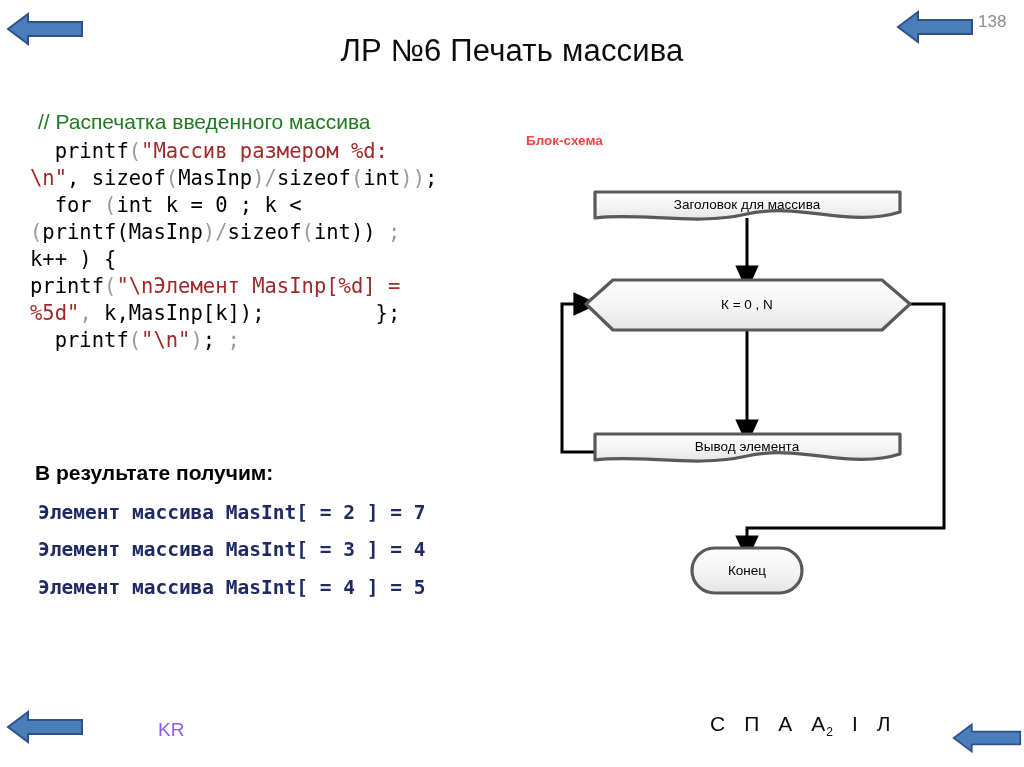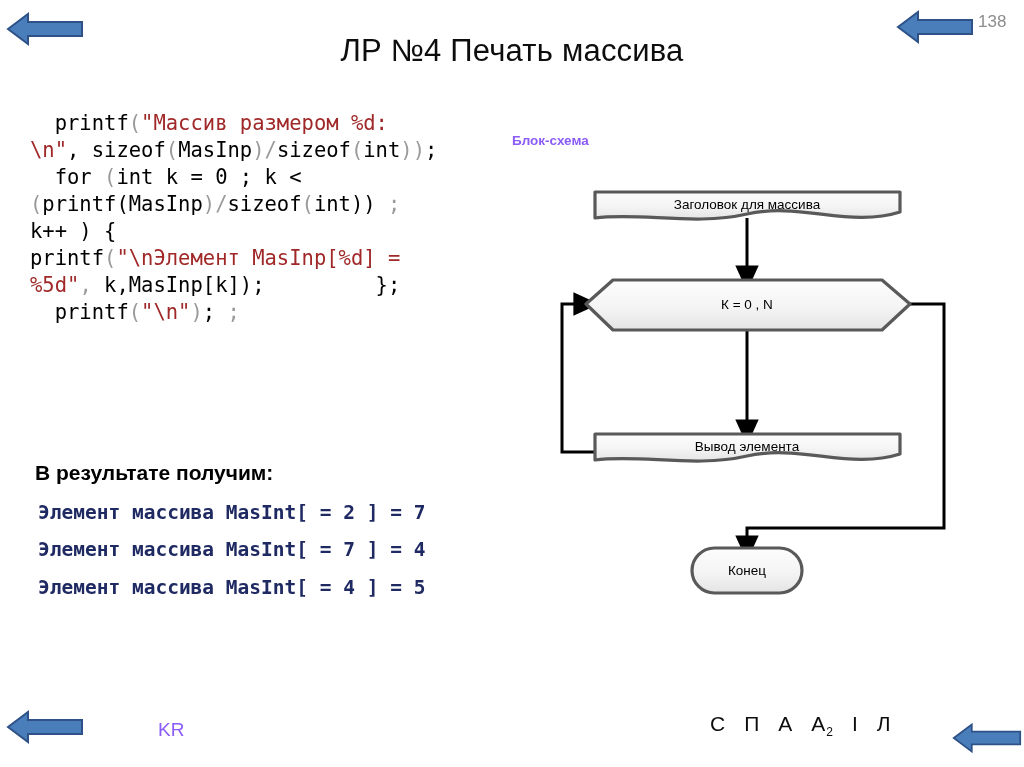--- a/index.html
+++ b/index.html
@@ -101,24 +101,24 @@
     font-weight: bold;
     color: #1f2a63;
     line-height: 1.92;
     white-space: pre;
   }
 
   
   #flowchart-label {
     position: absolute;
     top: 133px;
-    left: 512px;
+    left: 526px;
     font-size: 13.5px;
     font-weight: bold;
-    color: #8b5cf6;
+    color: #ef4444;
     font-family: "Liberation Sans", sans-serif;
   }
   #flowchart-svg {
     position: absolute;
     top: 150px;
     left: 520px;
     width: 504px;
     height: 470px;
   }
   .fc-text {
@@ -169,33 +169,34 @@
   <svg viewBox="0 0 78 38">
     <polygon points="2,19 22,4 22,12 76,12 76,26 22,26 22,34" fill="#4a7ebb" stroke="#2e5288" stroke-width="2"></polygon>
   </svg>
 </div>
 <div class="nav-arrow" id="nav-arrow-bottom-right">
   <svg viewBox="0 0 78 38">
     <polygon points="2,19 22,4 22,12 76,12 76,26 22,26 22,34" fill="#4a7ebb" stroke="#2e5288" stroke-width="2"></polygon>
   </svg>
 </div>
 
-<div id="slide-title">ЛР №4 Печать массива</div>
+<div id="slide-title">ЛР №6 Печать массива</div>
 
 <div id="code-block">
+  <div class="code-comment">// Распечатка введенного массива</div>
   <div class="code-lines" id="code-lines"><div class="ln"><span class="tok-pl">  printf</span><span class="tok-pun">(</span><span class="tok-str">"Массив размером %d:
 \n"</span><span class="tok-pl">, sizeof</span><span class="tok-pun">(</span><span class="tok-pl">MasInp</span><span class="tok-pun">)/</span><span class="tok-kw">sizeof</span><span class="tok-pun">(</span><span class="tok-kw">int</span><span class="tok-pun">))</span><span class="tok-pl">;</span></div><div class="ln"><span class="tok-pl">  </span><span class="tok-kw">for</span><span class="tok-pun"> (</span><span class="tok-kw">int</span><span class="tok-pl"> k = 0 ; k &lt; 
 </span><span class="tok-pun">(</span><span class="tok-pl">printf(MasInp</span><span class="tok-pun">)/</span><span class="tok-kw">sizeof</span><span class="tok-pun">(</span><span class="tok-kw">int</span><span class="tok-pl">))</span><span class="tok-pun"> ;</span><span class="tok-pl">
 k++ ) {</span></div><div class="ln"><span class="tok-pl">printf</span><span class="tok-pun">(</span><span class="tok-str">"\nЭлемент MasInp[%d] =
 %5d"</span><span class="tok-pun">,</span><span class="tok-pl"> k,MasInp[k]);         };</span></div><div class="ln"><span class="tok-pl">  printf</span><span class="tok-pun">(</span><span class="tok-str">"\n"</span><span class="tok-pun">)</span><span class="tok-pl">;</span><span class="tok-pun"> ;</span></div></div>
 </div>
 
 <div id="result-heading">В результате получим:</div>
 
-<div id="console-output"><div>Элемент массива MasInt[ = 2 ] = 7</div><div>Элемент массива MasInt[ = 7 ] = 4</div><div>Элемент массива MasInt[ = 4 ] = 5</div></div>
+<div id="console-output"><div>Элемент массива MasInt[ = 2 ] = 7</div><div>Элемент массива MasInt[ = 3 ] = 4</div><div>Элемент массива MasInt[ = 4 ] = 5</div></div>
 
 <div id="flowchart-label">Блок-схема</div>
 <svg id="flowchart-svg" viewBox="0 0 504 470">
   <defs>
     <linearGradient id="nodeGrad" x1="0" y1="0" x2="0" y2="1">
       <stop offset="0%" stop-color="#fdfdfd"></stop>
       <stop offset="55%" stop-color="#f4f4f4"></stop>
       <stop offset="100%" stop-color="#e4e4e4"></stop>
     </linearGradient>
     <marker id="arrowHead" markerWidth="9" markerHeight="9" refX="4.2" refY="4.5" orient="auto">

